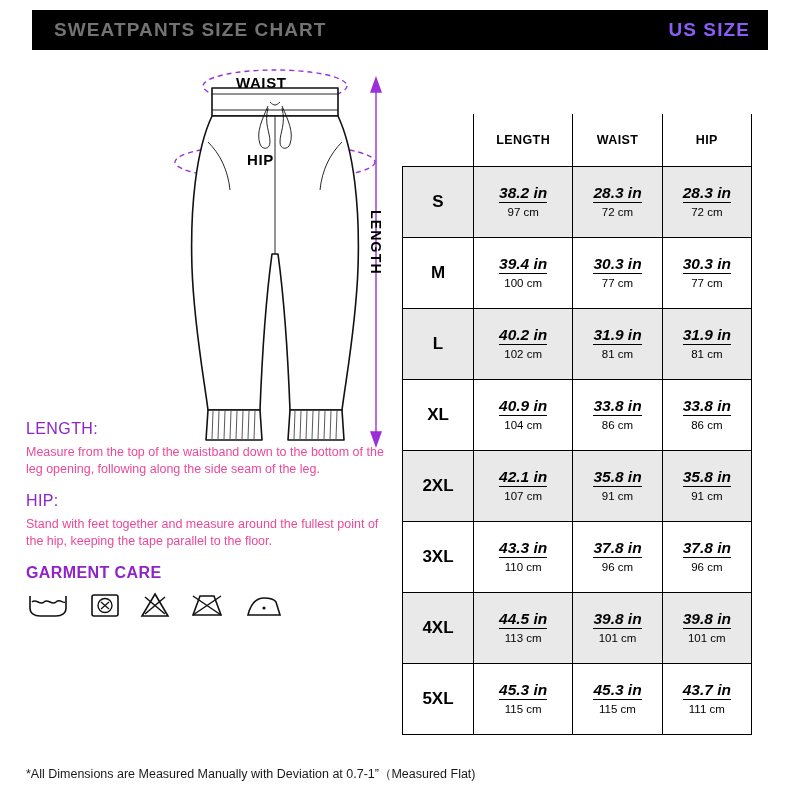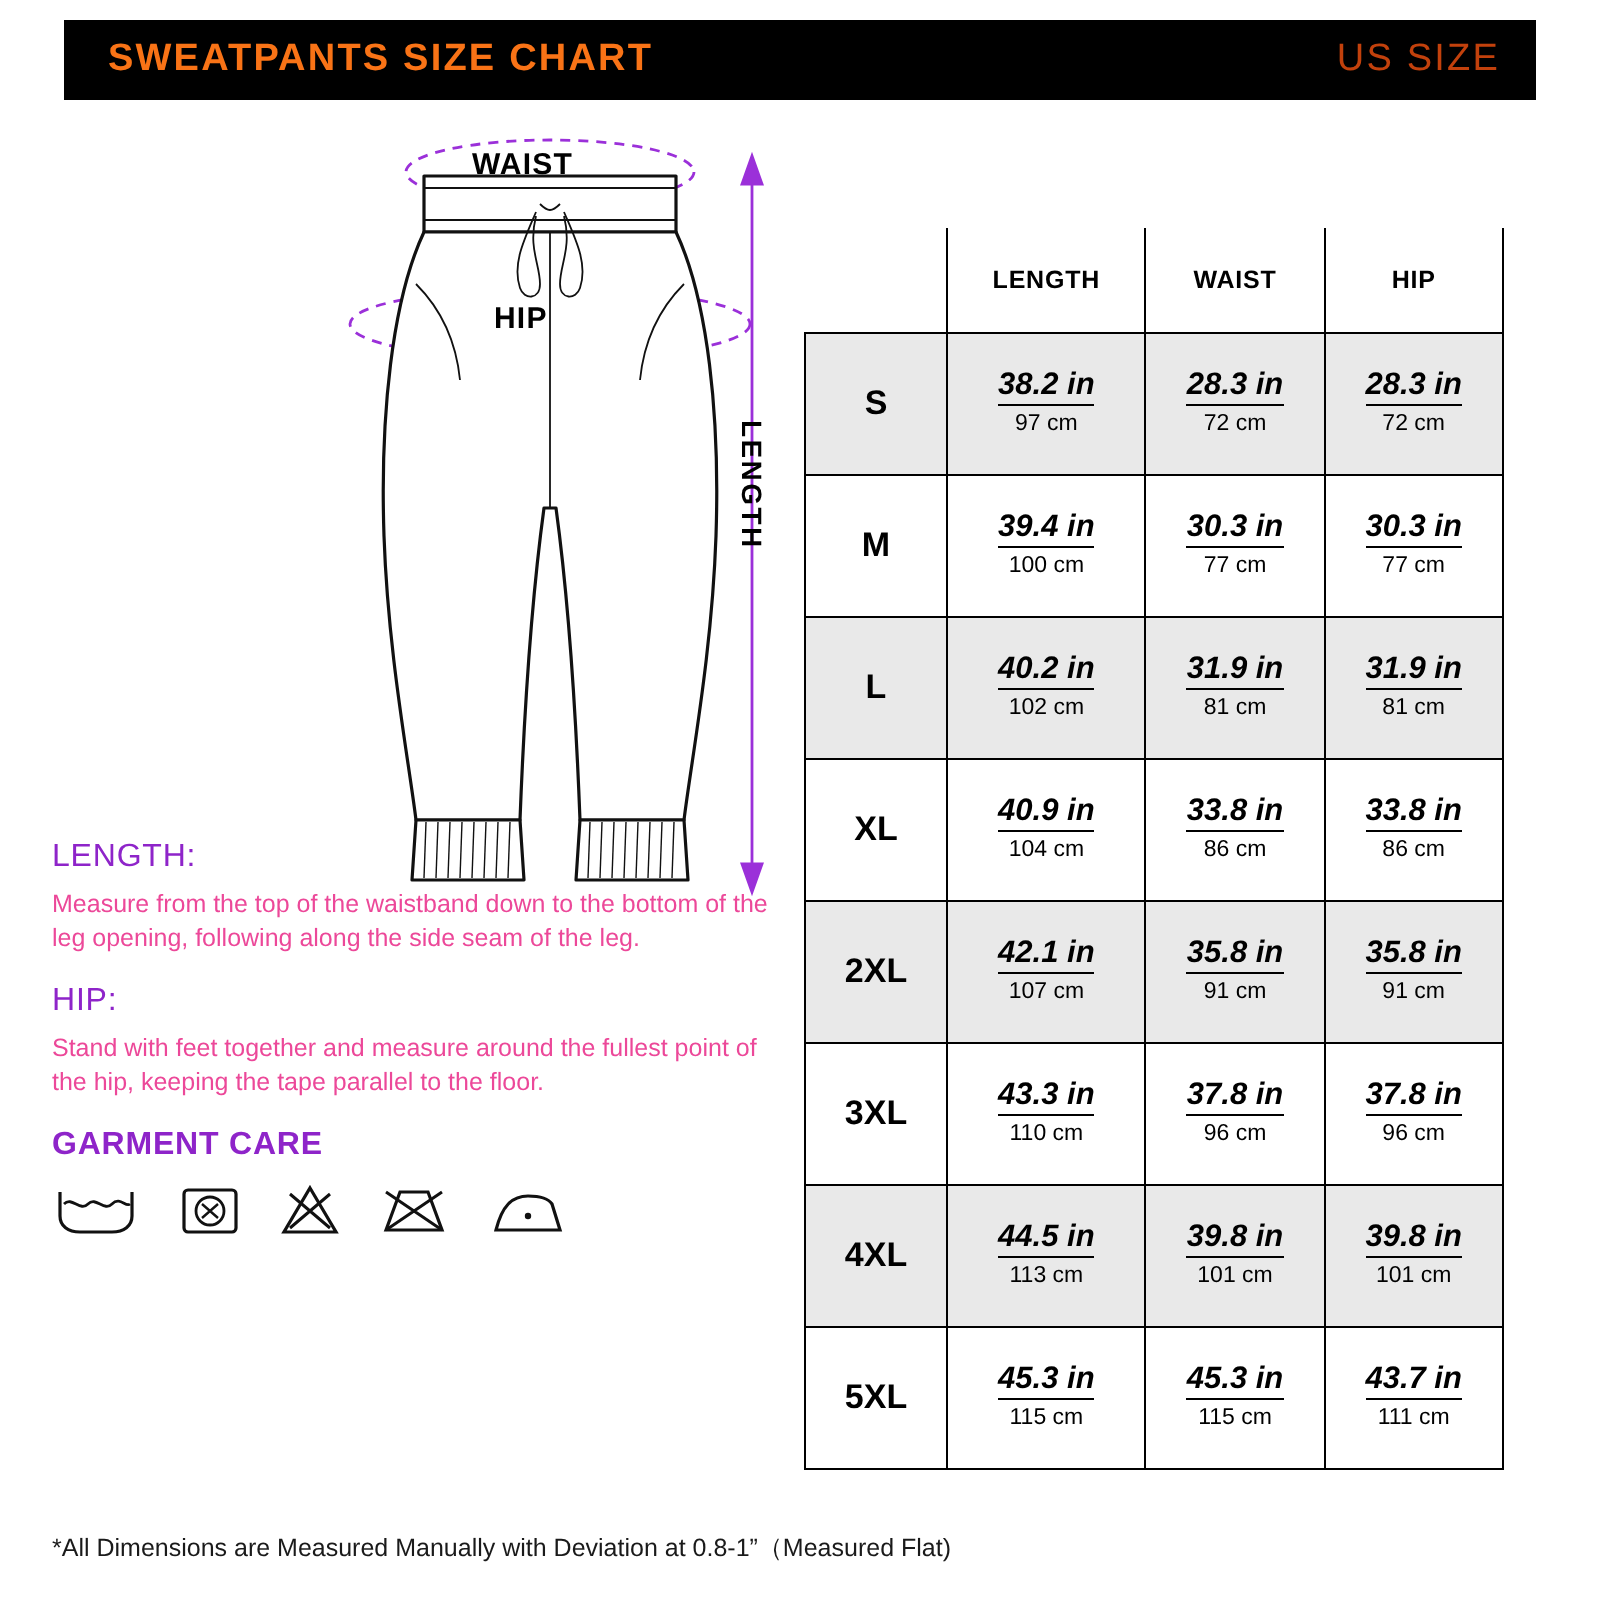--- a/index.html
+++ b/index.html
@@ -24,29 +24,29 @@
     width: 736px;
     height: 40px;
     background: #000000;
     display: flex;
     align-items: center;
     justify-content: space-between;
     box-sizing: border-box;
     padding: 0 18px 0 22px;
   }
   .header-title {
-    color: #f97316;
+    color: #737373;
     font-size: 19px;
     font-weight: bold;
     letter-spacing: 1.1px;
   }
   .header-right {
-    color: #c2410c;
+    color: #8b5cf6;
     font-size: 19px;
-    font-weight: normal;
+    font-weight: bold;
     letter-spacing: 1.1px;
   }
 
   
   .illustration {
     position: absolute;
     left: 150px;
     top: 58px;
     width: 250px;
     height: 400px;
@@ -290,21 +290,21 @@
     </span>
     <span>
       <svg width="40" height="26" viewBox="0 0 40 26">
         <path d="M4 21 L36 21 L32 8 C30 5, 26 4, 20 4 C12 4, 7 9, 4 21 Z" fill="none" stroke="#111" stroke-width="1.6"></path>
         <circle cx="20" cy="14" r="1.6" fill="#111"></circle>
       </svg>
     </span>
   </div>
 </div>
 
-<div class="footnote">*All Dimensions are Measured Manually with Deviation at 0.8-1”（Measured Flat)</div>
+<div class="footnote">*All Dimensions are Measured Manually with Deviation at 0.7-1”（Measured Flat)</div>
 
 <table class="size-table">
   <thead>
     <tr>
       <th class="corner"></th>
       <th>LENGTH</th>
       <th>WAIST</th>
       <th>HIP</th>
     </tr>
   </thead>

